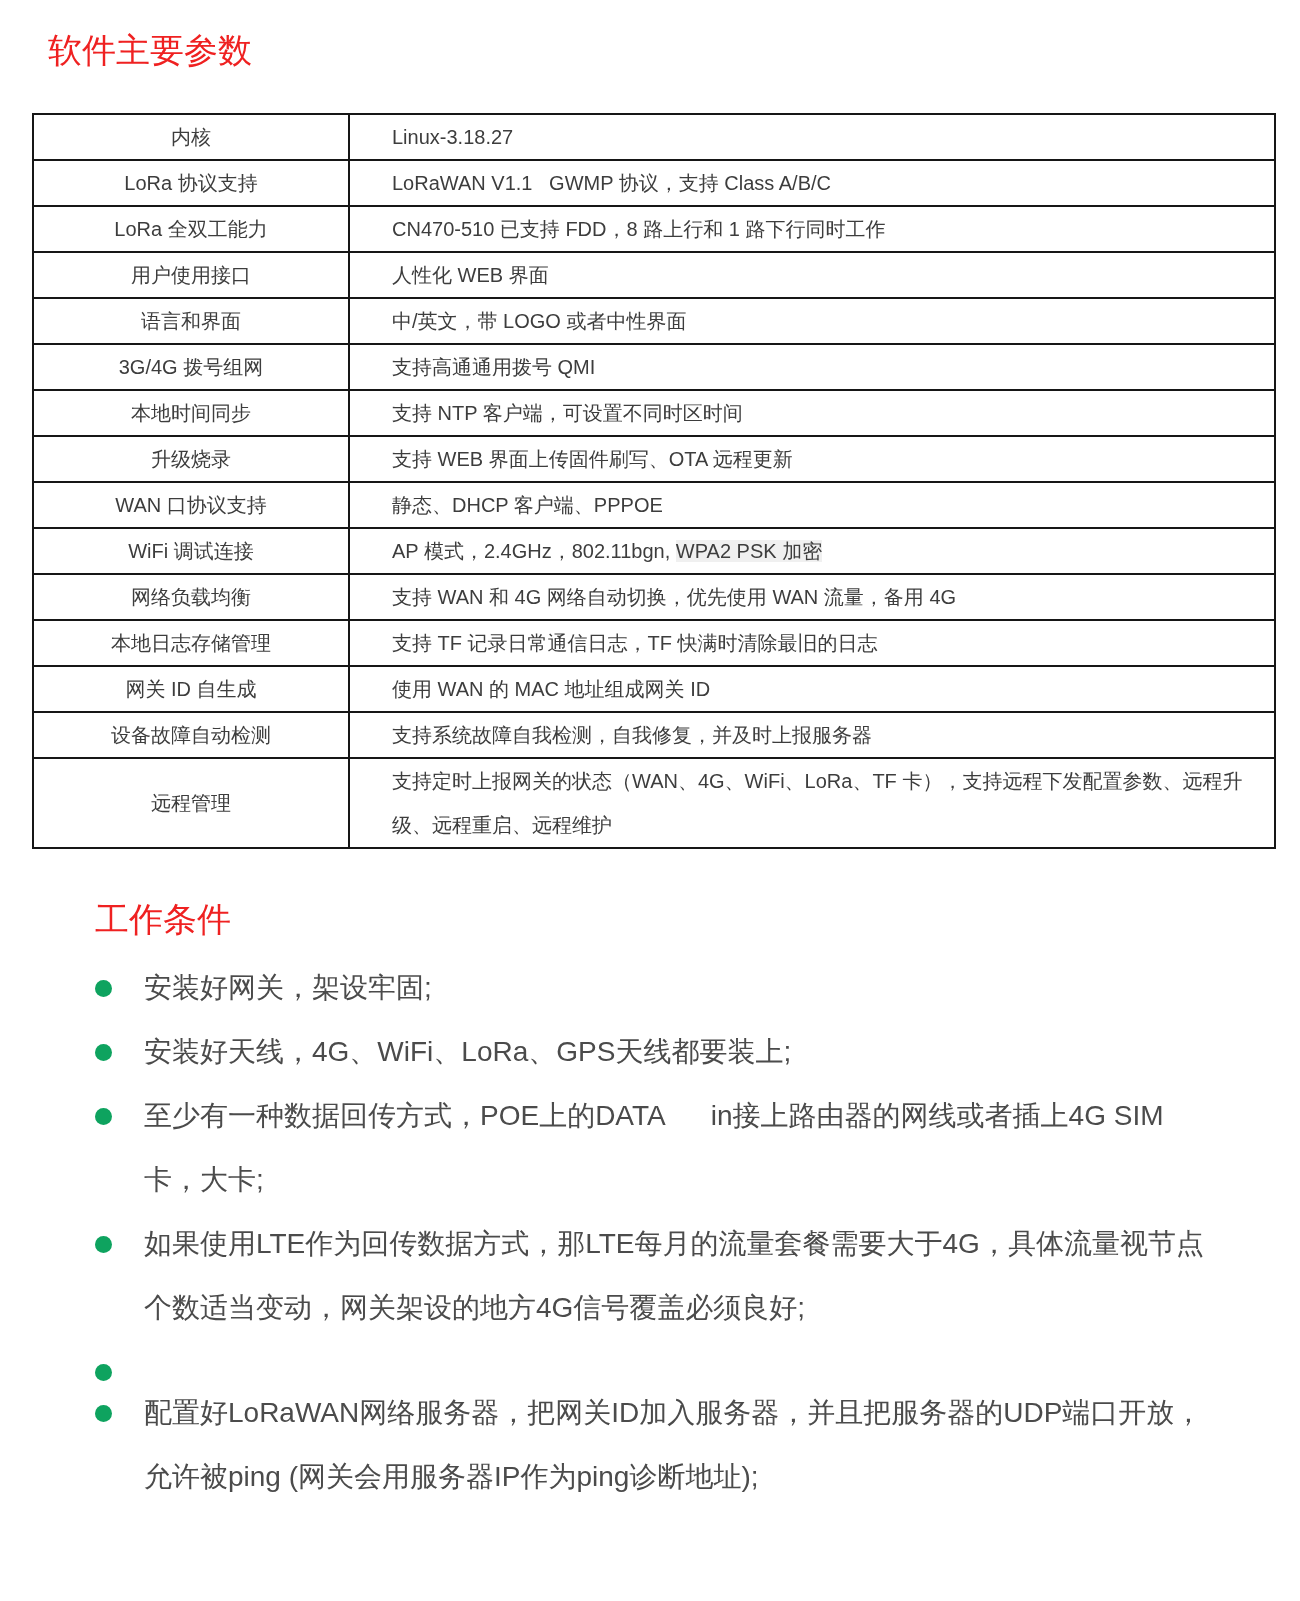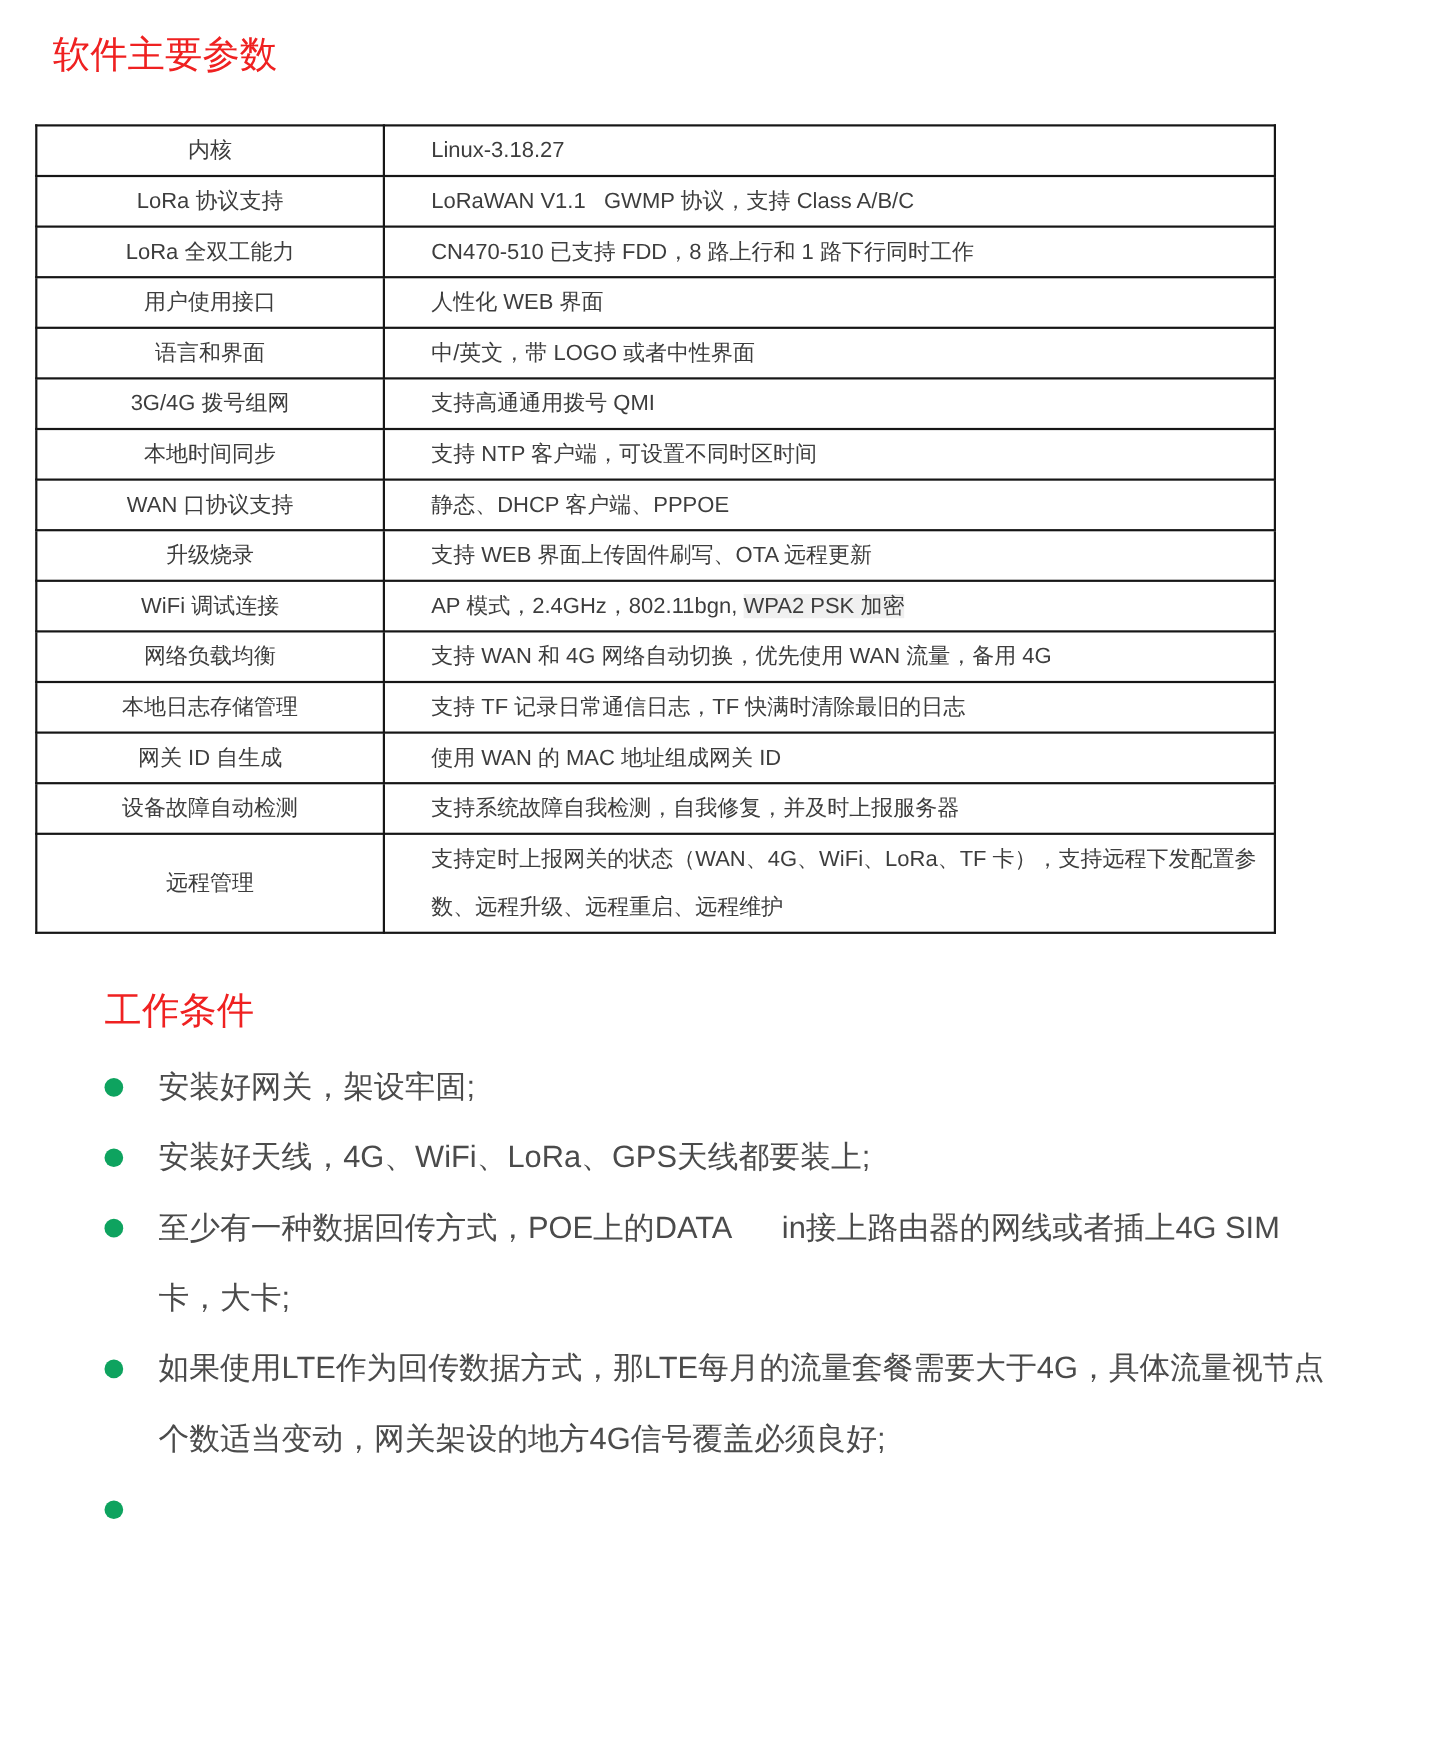--- a/index.html
+++ b/index.html
@@ -20,21 +20,21 @@
   .section-title{
     color:var(--accent-red);
     font-size:34px;font-weight:400;line-height:1.2;
     margin:0;
   }
   #title-software{margin:30px 0 0 48px;}
   #title-conditions{margin:50px 0 0 95px;}
 
   table.param-table{
     border-collapse:collapse;table-layout:fixed;
-    width:1128px;margin:42px 0 0 32px;
+    width:1244px;margin:42px 0 0 32px;
   }
   table.param-table td{
     border:2px solid var(--border-col);
     font-size:20px;line-height:44px;vertical-align:middle;
     color:var(--table-text);
   }
   td.param-label{width:316px;text-align:center;padding:0 6px;}
   td.param-value{text-align:left;padding:0 14px 0 42px;white-space:pre-wrap;}
   span.hl{background:var(--highlight-bg);}
 
@@ -80,26 +80,26 @@
       </tr>
       <tr>
         <td class="param-label">3G/4G 拨号组网</td>
         <td class="param-value">支持高通通用拨号 QMI</td>
       </tr>
       <tr>
         <td class="param-label">本地时间同步</td>
         <td class="param-value">支持 NTP 客户端，可设置不同时区时间</td>
       </tr>
       <tr>
+        <td class="param-label">升级烧录</td>
+        <td class="param-value">支持 WEB 界面上传固件刷写、OTA 远程更新</td>
+      </tr>
+      <tr>
         <td class="param-label">WAN 口协议支持</td>
         <td class="param-value">静态、DHCP 客户端、PPPOE</td>
-      </tr>
-      <tr>
-        <td class="param-label">升级烧录</td>
-        <td class="param-value">支持 WEB 界面上传固件刷写、OTA 远程更新</td>
       </tr>
       <tr>
         <td class="param-label">WiFi 调试连接</td>
         <td class="param-value"><span>AP 模式，2.4GHz，802.11bgn, </span><span class="hl">WPA2 PSK 加密</span></td>
       </tr>
       <tr>
         <td class="param-label">网络负载均衡</td>
         <td class="param-value">支持 WAN 和 4G 网络自动切换，优先使用 WAN 流量，备用 4G</td>
       </tr>
       <tr>
@@ -136,13 +136,17 @@
       <span class="bullet-dot"></span>
       <span class="cond-text">至少有一种数据回传方式，POE上的DATA      in接上路由器的网线或者插上4G SIM卡，大卡;</span>
     </li>
     <li>
       <span class="bullet-dot"></span>
       <span class="cond-text">如果使用LTE作为回传数据方式，那LTE每月的流量套餐需要大于4G，具体流量视节点个数适当变动，网关架设的地方4G信号覆盖必须良好;</span>
     </li>
     <li>
       <span class="bullet-dot"></span>
     </li>
+    <li>
+      <span class="bullet-dot"></span>
+      <span class="cond-text">配置好LoRaWAN网络服务器，把网关ID加入服务器，并且把服务器的UDP端口开放，允许被ping (网关会用服务器IP作为ping诊断地址);</span>
+    </li>
   </ul>
 
 </body></html>

